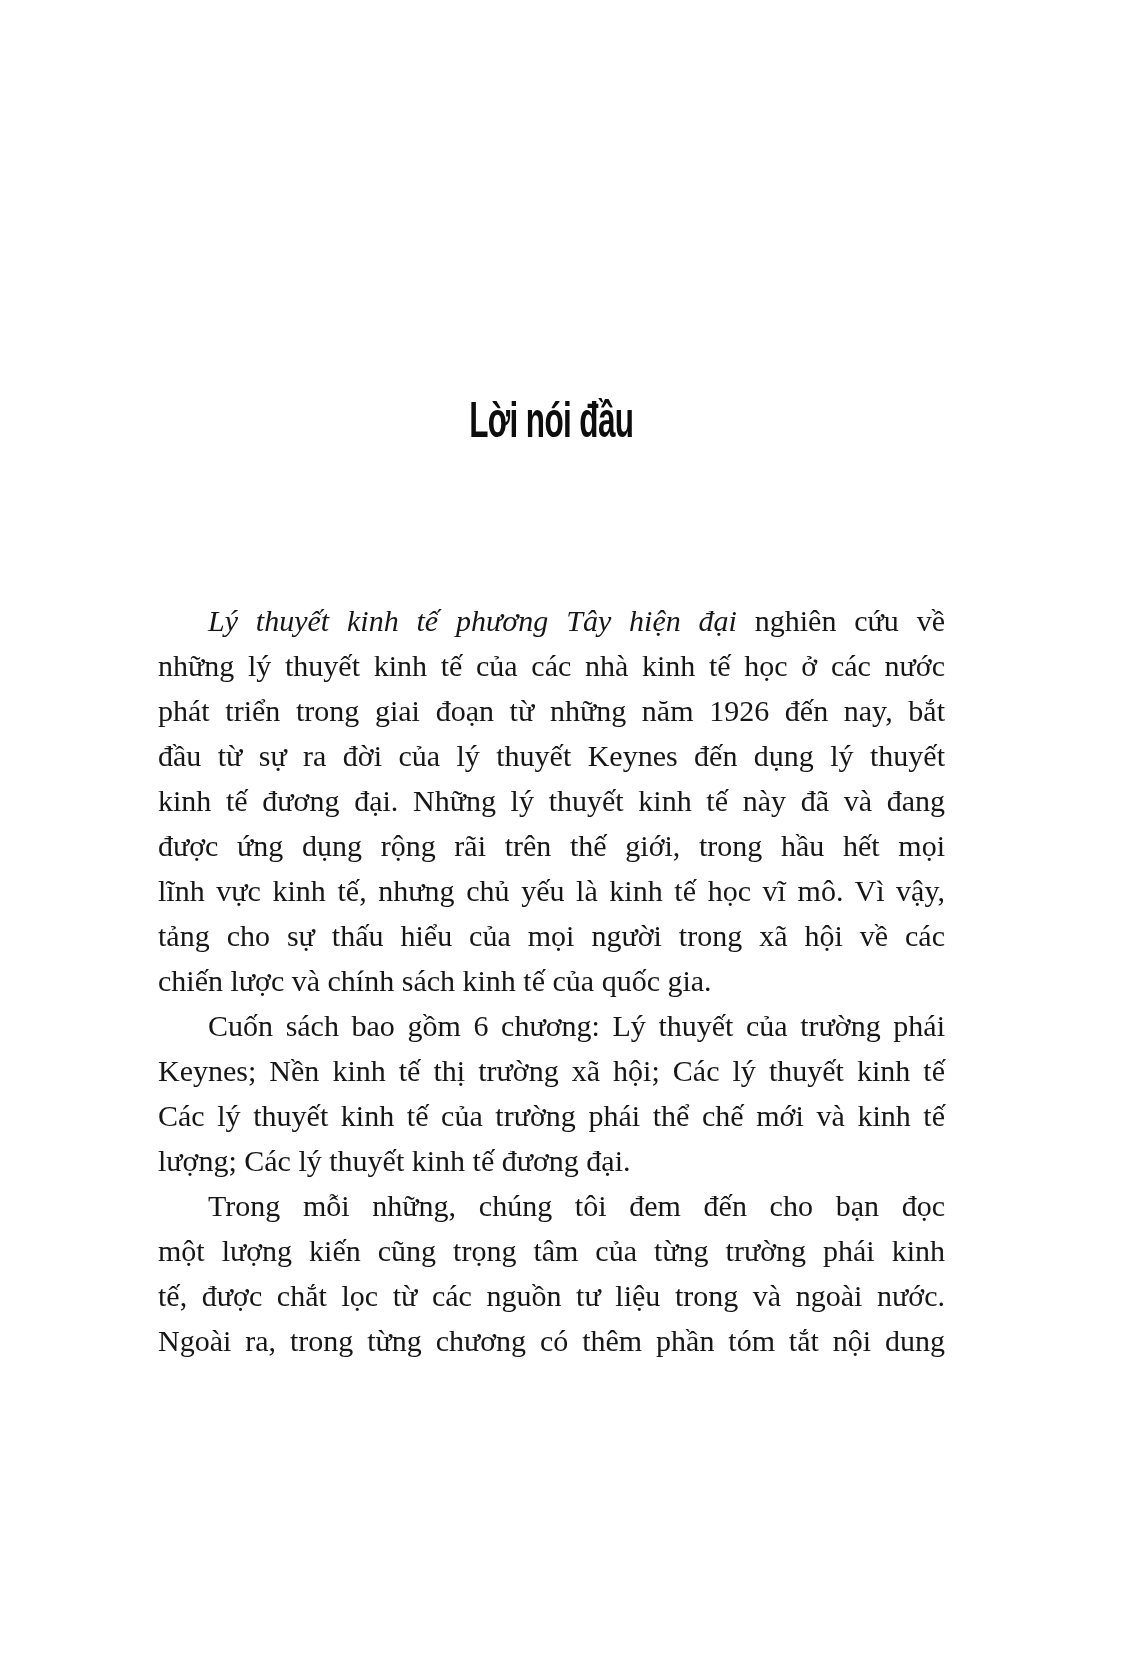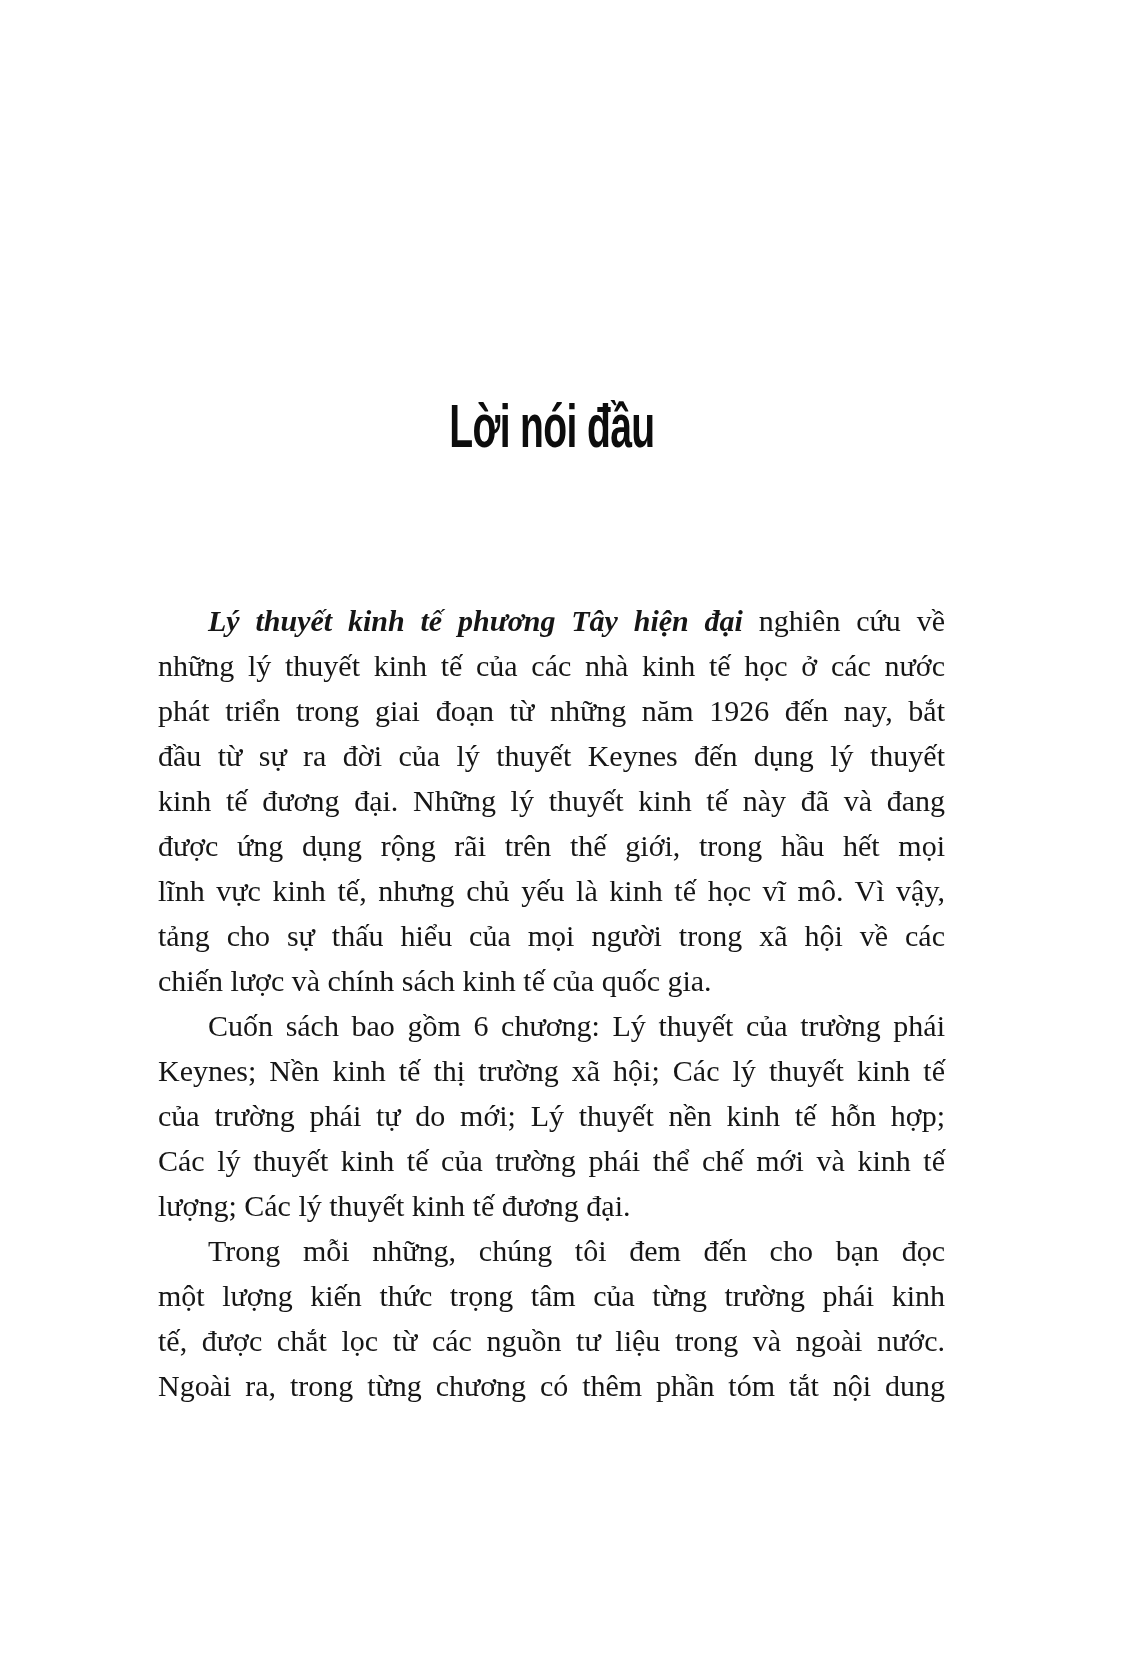--- a/index.html
+++ b/index.html
@@ -18,21 +18,21 @@
   }
   .heading {
     position: absolute;
     top: 395px;
     left: 158px;
     width: 787px;
     margin: 0;
     text-align: center;
     font-family: "Liberation Sans", "DejaVu Sans", sans-serif;
     font-weight: bold;
-    font-size: 62px;
+    font-size: 50px;
     line-height: 1;
     color: #0d0d0d;
     white-space: nowrap;
   }
   .heading-inner {
     display: inline-block;
     transform: scaleX(0.63);
     transform-origin: center;
     letter-spacing: -1px;
   }
@@ -50,21 +50,21 @@
     text-align: justify;
     text-justify: inter-word;
   }
   .line.just {
     text-align-last: justify;
   }
   .line.indent {
     text-indent: 50px;
   }
   .lead {
-    font-weight: bold;
+    font-weight: normal;
     font-style: italic;
   }
 </style>
 </head>
 <body>
 
 <div class="page">
   <h1 class="heading"><span class="heading-inner">Lời nói đầu</span></h1>
   <div class="body-text">
       <div class="paragraph">
@@ -74,24 +74,23 @@
         <div class="line just">đầu từ sự ra đời của lý thuyết Keynes đến dụng lý thuyết</div>
         <div class="line just">kinh tế đương đại. Những lý thuyết kinh tế này đã và đang</div>
         <div class="line just">được ứng dụng rộng rãi trên thế giới, trong hầu hết mọi</div>
         <div class="line just">lĩnh vực kinh tế, nhưng chủ yếu là kinh tế học vĩ mô. Vì vậy,</div>
         <div class="line just">tảng cho sự thấu hiểu của mọi người trong xã hội về các</div>
         <div class="line">chiến lược và chính sách kinh tế của quốc gia.</div>
       </div>
       <div class="paragraph">
         <div class="line just indent">Cuốn sách bao gồm 6 chương: Lý thuyết của trường phái</div>
         <div class="line just">Keynes; Nền kinh tế thị trường xã hội; Các lý thuyết kinh tế</div>
-        <div class="line just">của trường phái tự do mới; Lý thuyết nền kinh tế hỗn hợp;</div>
         <div class="line just">Các lý thuyết kinh tế của trường phái thể chế mới và kinh tế</div>
         <div class="line">lượng; Các lý thuyết kinh tế đương đại.</div>
       </div>
       <div class="paragraph">
         <div class="line just indent">Trong mỗi những, chúng tôi đem đến cho bạn đọc</div>
-        <div class="line just">một lượng kiến thức trọng tâm của từng trường phái kinh</div>
+        <div class="line just">một lượng kiến cũng trọng tâm của từng trường phái kinh</div>
         <div class="line just">tế, được chắt lọc từ các nguồn tư liệu trong và ngoài nước.</div>
         <div class="line just">Ngoài ra, trong từng chương có thêm phần tóm tắt nội dung</div>
       </div>
     </div>
 </div>
 
 </body></html>

